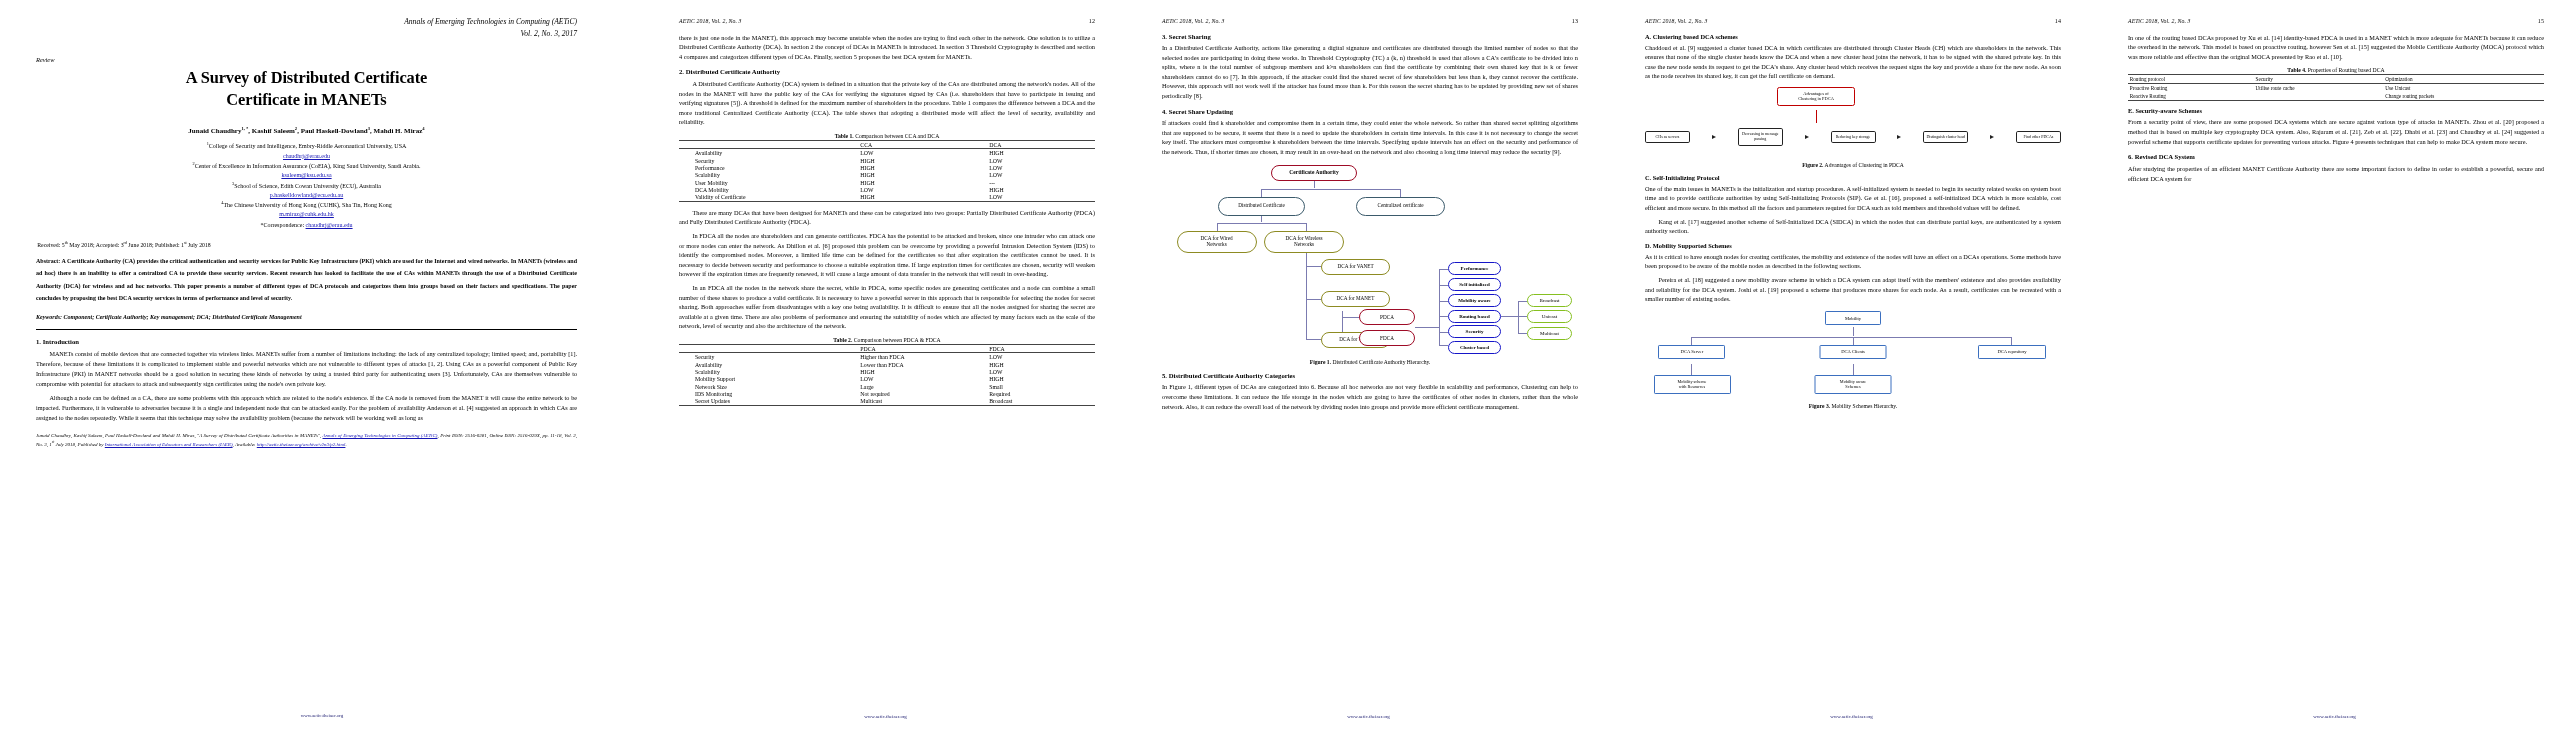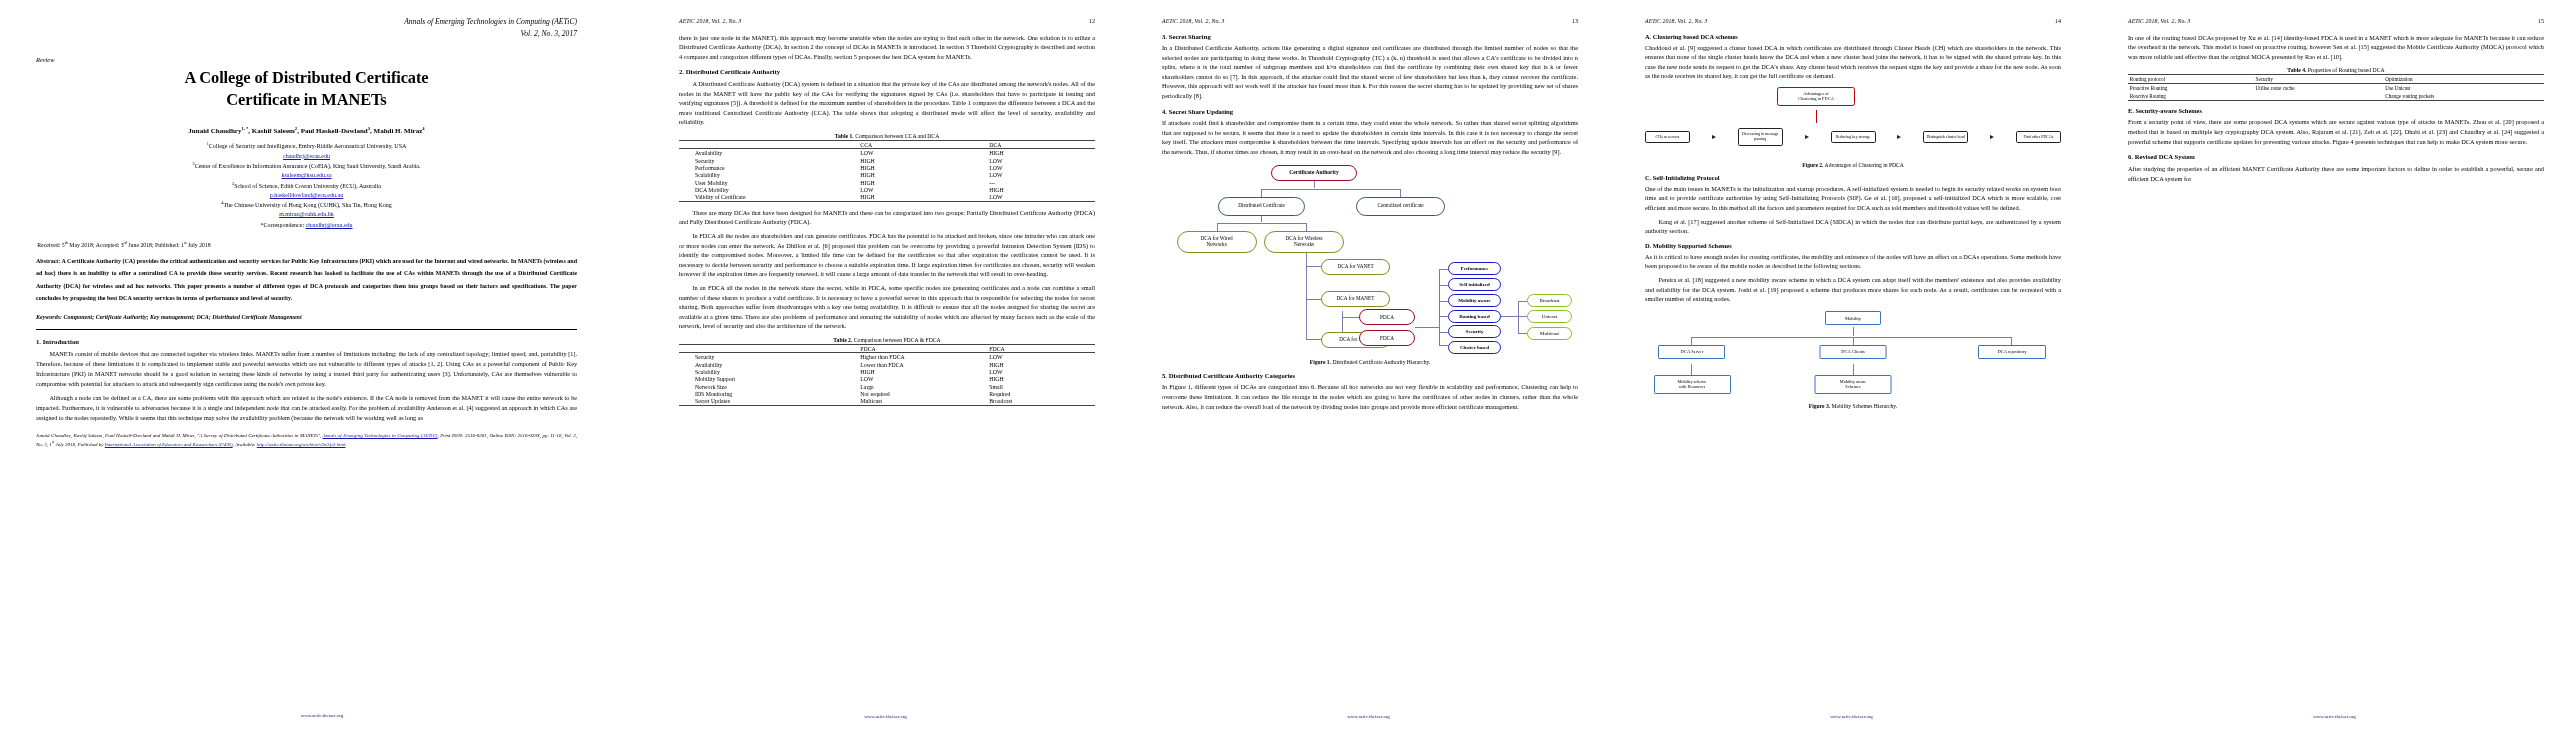--- a/index.html
+++ b/index.html
@@ -123,21 +123,21 @@
 
   <div class="page p1">
     <div class="masthead">
       <div>Annals of Emerging Technologies in Computing (AETiC)</div>
       <div>Vol. 2, No. 3, 2017</div>
     </div>
 
     <div class="kicker">Review</div>
 
     <div class="doctitle">
-      <div>A College of Distributed Certificate</div>
+      <div>A Survey of Distributed Certificate</div>
       <div>Certificate in MANETs</div>
     </div>
 
     <div class="authors">
       Junaid Chaudhry<sup>1, *</sup>, Kashif Saleem<sup>2</sup>, Paul Haskell-Dowland<sup>3</sup>, Mahdi H. Miraz<sup>4</sup>
     </div>
 
     <div class="affil">
       <div><sup>1</sup><span>College of Security and Intelligence, Embry-Riddle Aeronautical University, USA</span></div>
       <div><a class="mail" href="#">chaudhrj@erau.edu</a></div>

